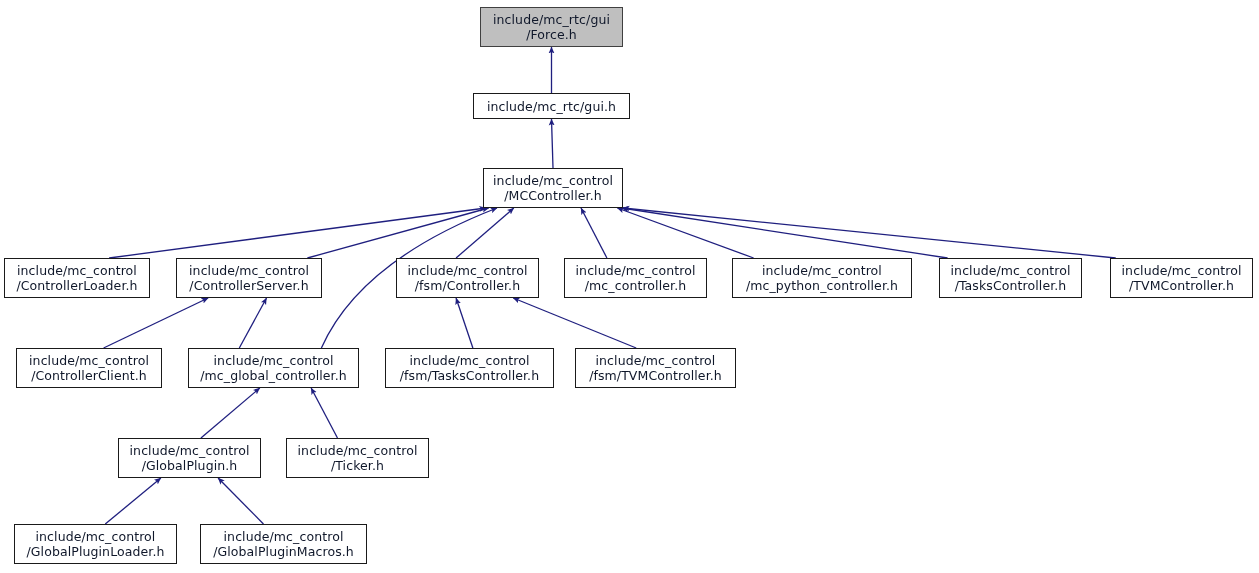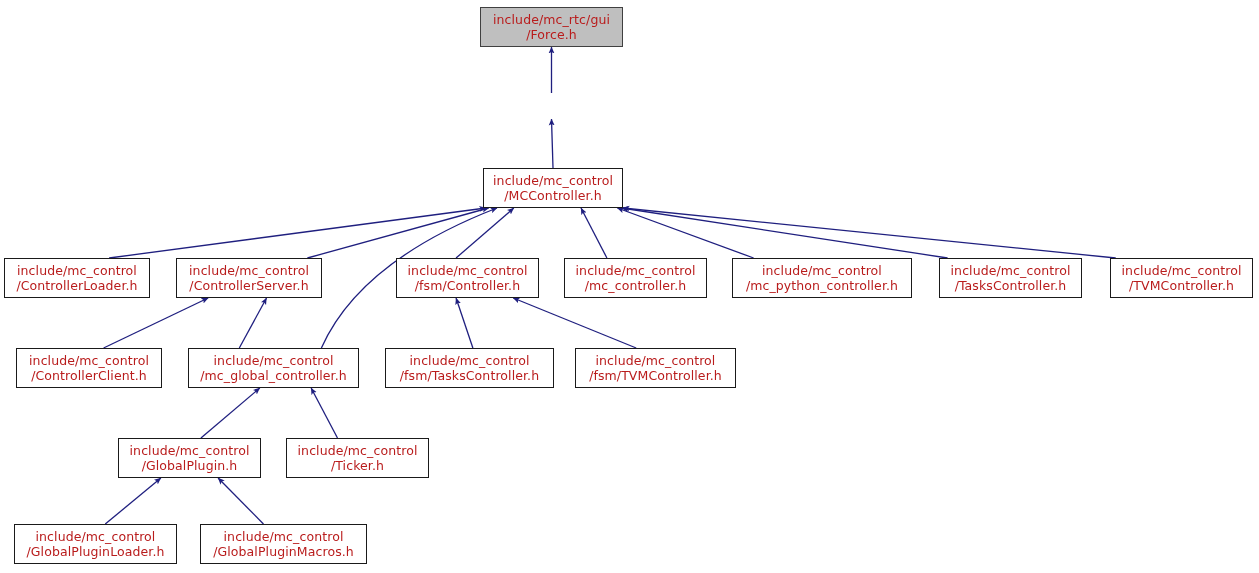--- a/index.html
+++ b/index.html
@@ -26,21 +26,21 @@
   }
   .node {
     position: absolute;
     box-sizing: border-box;
     display: flex;
     align-items: center;
     justify-content: center;
     text-align: center;
     background: #ffffff;
     border: 1px solid #1a1a1a;
-    color: #b91c1c;
+    color: #0f172a;
     font-size: 12.5px;
     line-height: 15px;
     letter-spacing: 0.1px;
     white-space: pre;
     cursor: pointer;
     z-index: 2;
   }
   .node.highlight {
     background: #bfbfbf;
     border: 1px solid #404040;
@@ -74,20 +74,21 @@
       <path d="M 239.3 348 L 266.52 298" fill="none" stroke="#1f1f7f" stroke-width="1.3" marker-end="url(#arrowhead)"></path>
       <path d="M 472.88 348 L 456.06 298" fill="none" stroke="#1f1f7f" stroke-width="1.3" marker-end="url(#arrowhead)"></path>
       <path d="M 636.18 348 L 513.26 298" fill="none" stroke="#1f1f7f" stroke-width="1.3" marker-end="url(#arrowhead)"></path>
       <path d="M 200.94 438 L 259.82 388" fill="none" stroke="#1f1f7f" stroke-width="1.3" marker-end="url(#arrowhead)"></path>
       <path d="M 337.48 438 L 311.12 388" fill="none" stroke="#1f1f7f" stroke-width="1.3" marker-end="url(#arrowhead)"></path>
       <path d="M 105.28000000000002 524 L 160.9 478" fill="none" stroke="#1f1f7f" stroke-width="1.3" marker-end="url(#arrowhead)"></path>
       <path d="M 263.46 524 L 218.1 478" fill="none" stroke="#1f1f7f" stroke-width="1.3" marker-end="url(#arrowhead)"></path>
     </svg>
 <div class="node highlight" style="left: 480px; top: 7px; width: 143px; height: 40px;"><span class="label">include/mc_rtc/gui
 /Force.h</span></div>
+    <div class="node" style="left: 473px; top: 93px; width: 157px; height: 26px;"><span class="label">include/mc_rtc/gui.h</span></div>
     <div class="node" style="left: 483px; top: 168px; width: 140px; height: 40px;"><span class="label">include/mc_control
 /MCController.h</span></div>
     <div class="node" style="left: 4px; top: 258px; width: 146px; height: 40px;"><span class="label">include/mc_control
 /ControllerLoader.h</span></div>
     <div class="node" style="left: 176px; top: 258px; width: 146px; height: 40px;"><span class="label">include/mc_control
 /ControllerServer.h</span></div>
     <div class="node" style="left: 396px; top: 258px; width: 143px; height: 40px;"><span class="label">include/mc_control
 /fsm/Controller.h</span></div>
     <div class="node" style="left: 564px; top: 258px; width: 143px; height: 40px;"><span class="label">include/mc_control
 /mc_controller.h</span></div>

